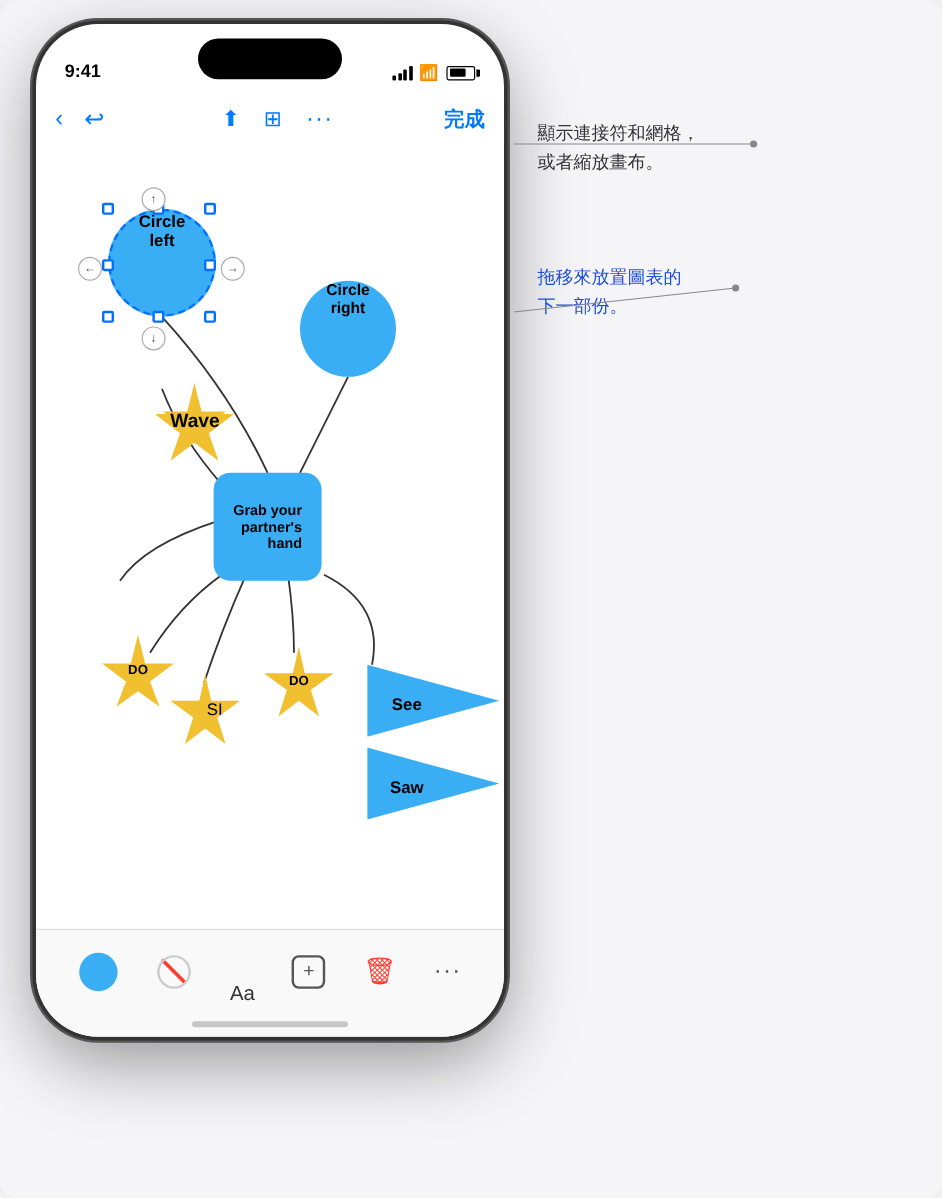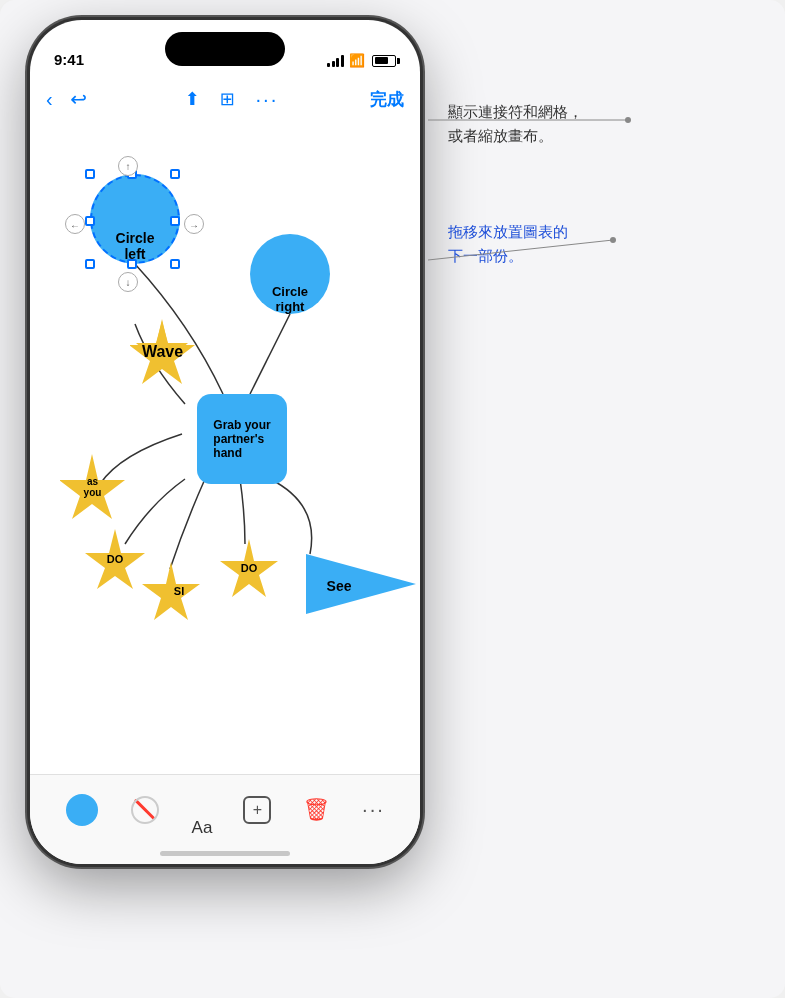--- a/index.html
+++ b/index.html
@@ -173,21 +173,21 @@
       top: 0;
       left: 0;
       width: 100%;
       height: 100%;
     }
     
     .circle-node {
       position: absolute;
       border-radius: 50%;
       display: flex;
-      align-items: flex-end;
+      align-items: flex-start;
       justify-content: center;
       text-align: center;
       font-size: 13px;
       font-weight: 700;
       color: #000;
     }
     .circle-left {
       width: 90px;
       height: 90px;
       background: #3aaef5;
@@ -205,25 +205,24 @@
       font-size: 13px;
     }
     
     .rect-node {
       position: absolute;
       border-radius: 14px;
       background: #3aaef5;
       display: flex;
       align-items: center;
       justify-content: center;
-      text-align: left;
+      text-align: right;
       font-size: 13px;
       font-weight: 700;
       color: #000;
-      margin-left: 19px;
     }
     .grab-node {
       width: 90px;
       height: 90px;
       left: 148px;
       top: 270px;
     }
     
     .selection-handle {
       position: absolute;
@@ -439,58 +438,57 @@
         </div>
 
         <div style="position:absolute; left:100px; top:195px; width:65px; height:65px;">
           <svg width="65" height="65" viewBox="0 0 65 65">
             <polygon points="32,2 38,24 58,24 42,38 48,60 32,48 16,60 22,38 6,24 26,24" fill="#f0c030" stroke="none"></polygon>
             <polygon points="32,0 38,26 65,26 44,42 52,65 32,50 12,65 20,42 -1,26 26,26" fill="#f0c030"></polygon>
           </svg>
           <span style="position:absolute; top:50%; left:50%; transform:translate(-50%,-50%); font-size:16px; font-weight:800; color:#000; white-space:nowrap;">Wave</span>
         </div>
 
-        <div style="position:absolute; left:30px; top:330px; width:65px; height:65px;">
-          <svg width="65" height="65" viewBox="0 0 65 65">
-            <polygon points="32,0 38,26 65,26 44,42 52,65 32,50 12,65 20,42 -1,26 26,26" fill="#f0c030"></polygon>
-          </svg>
-          <span style="position:absolute; top:50%; left:50%; transform:translate(-50%,-50%); font-size:10px; font-weight:800; color:#000; white-space:pre-line; text-align:center;">as
-you</span>
-        </div>
 
         <div style="position:absolute; left:55px; top:405px; width:60px; height:60px;">
           <svg width="60" height="60" viewBox="0 0 60 60">
             <polygon points="30,0 36,24 60,24 40,39 48,60 30,47 12,60 20,39 0,24 24,24" fill="#f0c030"></polygon>
           </svg>
           <span style="position:absolute; top:50%; left:50%; transform:translate(-50%,-50%); font-size:11px; font-weight:800; color:#000;">DO</span>
         </div>
 
         <div style="position:absolute; left:112px; top:438px; width:58px; height:58px;">
           <svg width="58" height="58" viewBox="0 0 58 58">
             <polygon points="29,0 34,22 58,22 39,36 46,58 29,45 12,58 19,36 0,22 24,22" fill="#f0c030"></polygon>
           </svg>
-          <span style="position:absolute; top:50%; left:50%; transform:translate(-50%,-50%); font-size:11px; font-weight:700; color:#000;padding-left:16px;">SI</span>
+          <span style="position:absolute; top:50%; left:50%; transform:translate(-50%,-50%); font-size:14px; font-weight:400; color:#000;padding-left:16px;">SI</span>
         </div>
 
         <div style="position:absolute; left:190px; top:415px; width:58px; height:58px;">
           <svg width="58" height="58" viewBox="0 0 58 58">
             <polygon points="29,0 34,22 58,22 39,36 46,58 29,45 12,58 19,36 0,22 24,22" fill="#f0c030"></polygon>
           </svg>
           <span style="position:absolute; top:50%; left:50%; transform:translate(-50%,-50%); font-size:11px; font-weight:800; color:#000;">DO</span>
         </div>
 
         <div style="position:absolute; left:230px; top:430px;padding-left:46px;">
 
           <div style="position:relative; margin-bottom:4px;">
             <svg width="110" height="60" viewBox="0 0 110 60">
               <polygon points="0,0 110,30 0,60" fill="#3aaef5"></polygon>
             </svg>
             <span style="position:absolute; top:50%; left:30%; transform:translate(-50%,-50%); font-size:14px; font-weight:800; color:#000;">See</span>
           </div>
 
+          <div style="position:relative;">
+            <svg width="110" height="60" viewBox="0 0 110 60">
+              <polygon points="0,60 110,30 0,0" fill="#3aaef5"></polygon>
+            </svg>
+            <span style="position:absolute; top:50%; left:30%; transform:translate(-50%,-50%); font-size:14px; font-weight:800; color:#000;">Saw</span>
+          </div>
         </div>
 
       </div>
     </div>
 
     <div class="bottom-toolbar">
       <div class="bt-item">
         <div class="color-circle"></div>
       </div>
       <div class="bt-item slash-icon"></div>

